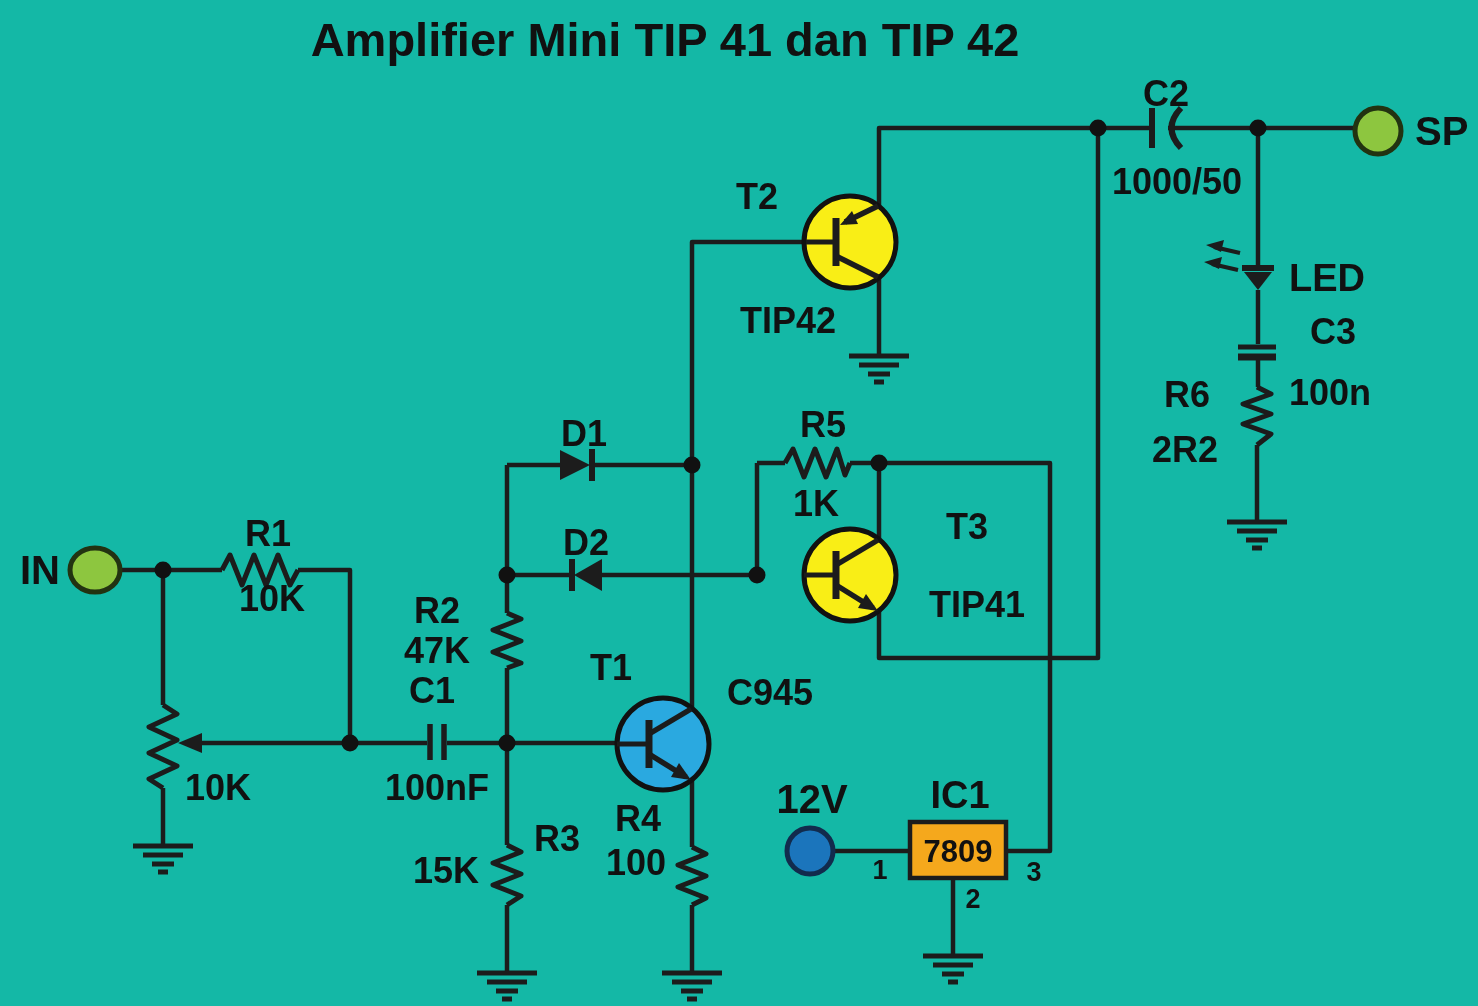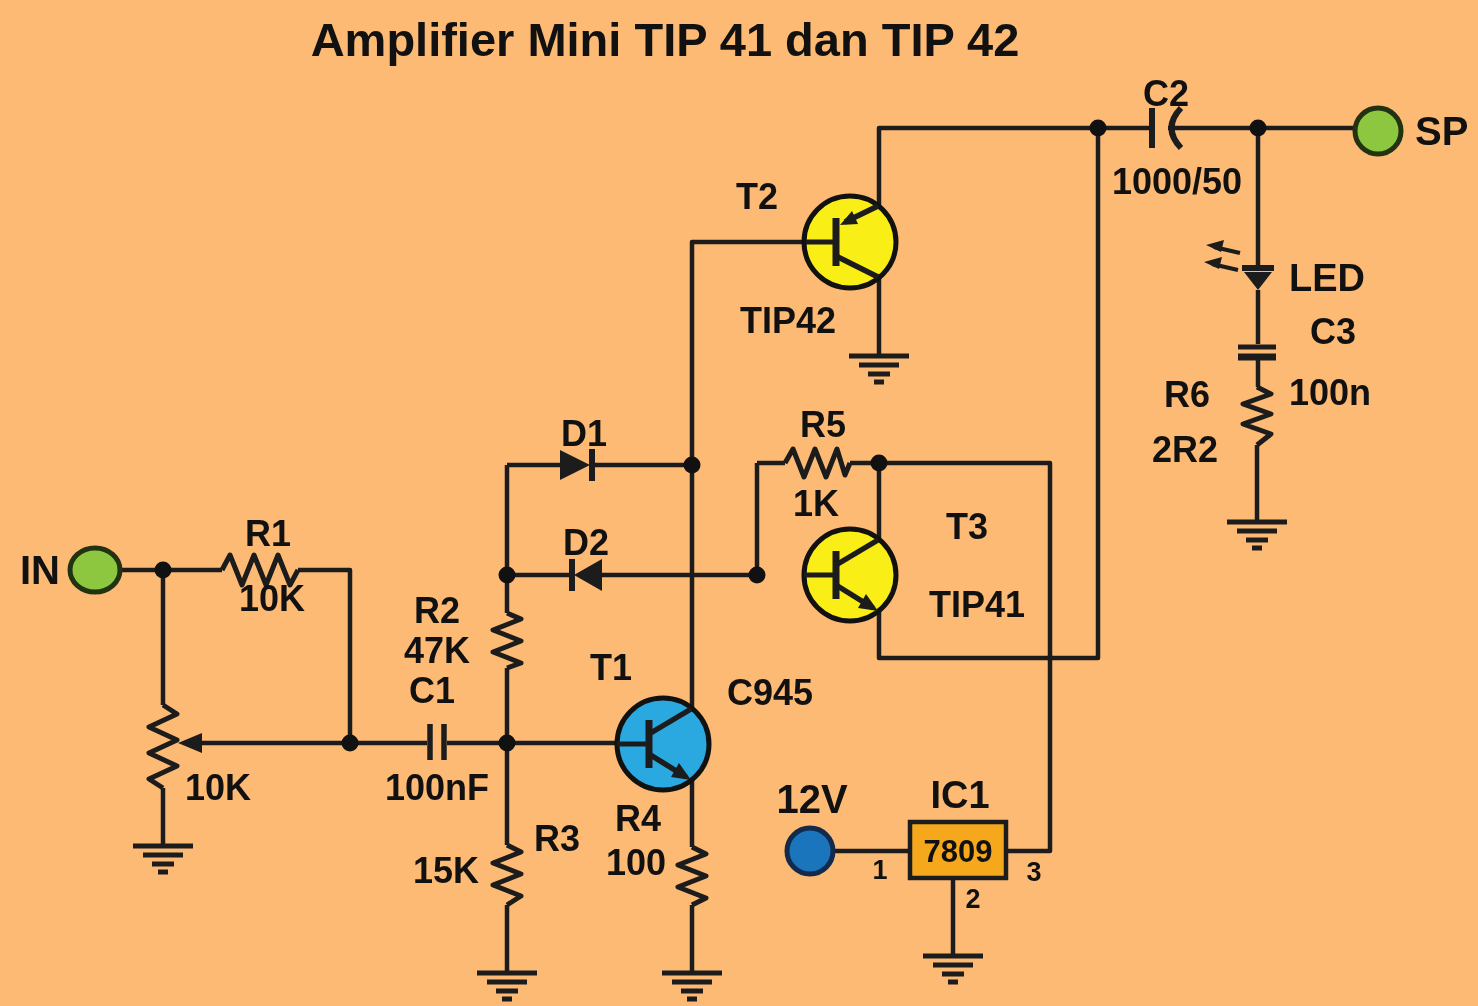--- a/index.html
+++ b/index.html
@@ -1,16 +1,16 @@
 <!DOCTYPE html>
 <html><head>
 <meta charset="utf-8">
 <style>
   html,body{margin:0;padding:0;background:#ffffff;}
-  .stage{width:1478px;height:1006px;background:#fdba74;position:relative;overflow:hidden;}
+  .stage{width:1478px;height:1006px;background:#14b8a6;position:relative;overflow:hidden;}
   svg{display:block;}
   .t{font-family:"Liberation Sans","DejaVu Sans",sans-serif;font-weight:700;fill:#111111;}
   .wire{stroke:#1c1c1c;stroke-width:4.5;fill:none;stroke-linejoin:round;}
   .sym{stroke:#1c1c1c;fill:none;stroke-linejoin:round;}
   .fillsym{fill:#1c1c1c;stroke:none;}
   .gndl{stroke:#1c1c1c;stroke-width:5;}
 </style>
 </head>
 <body>
 

